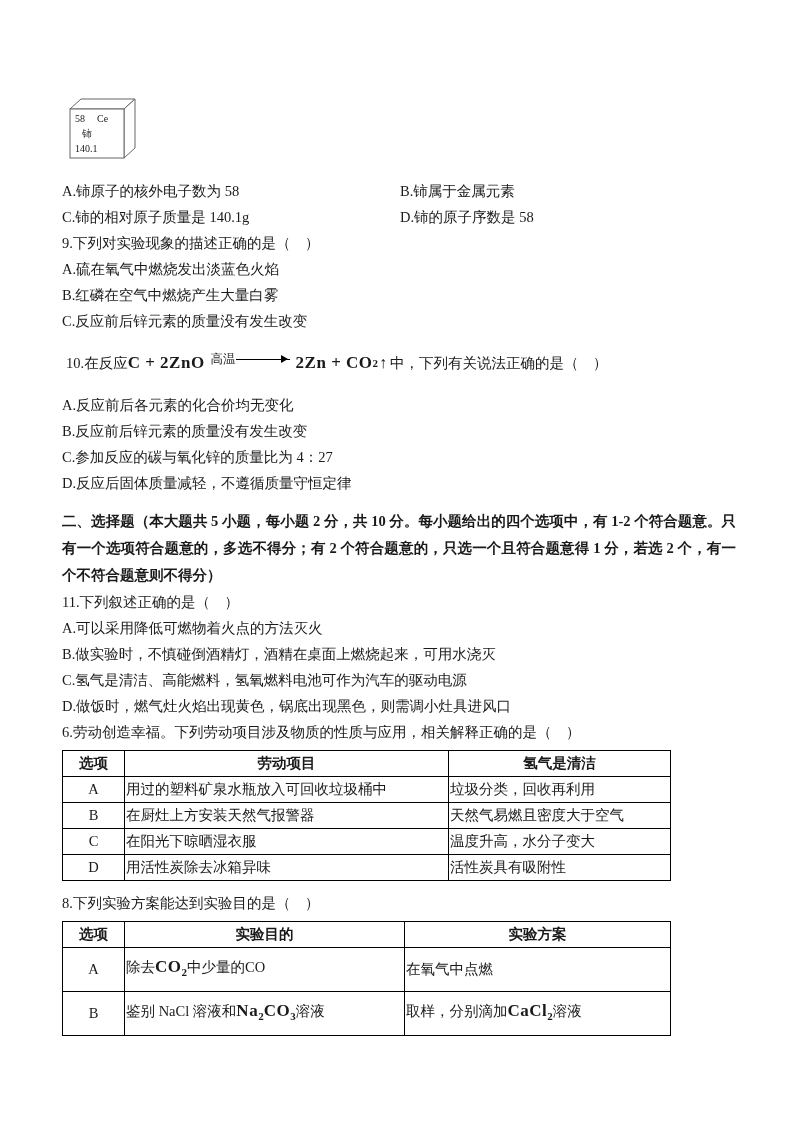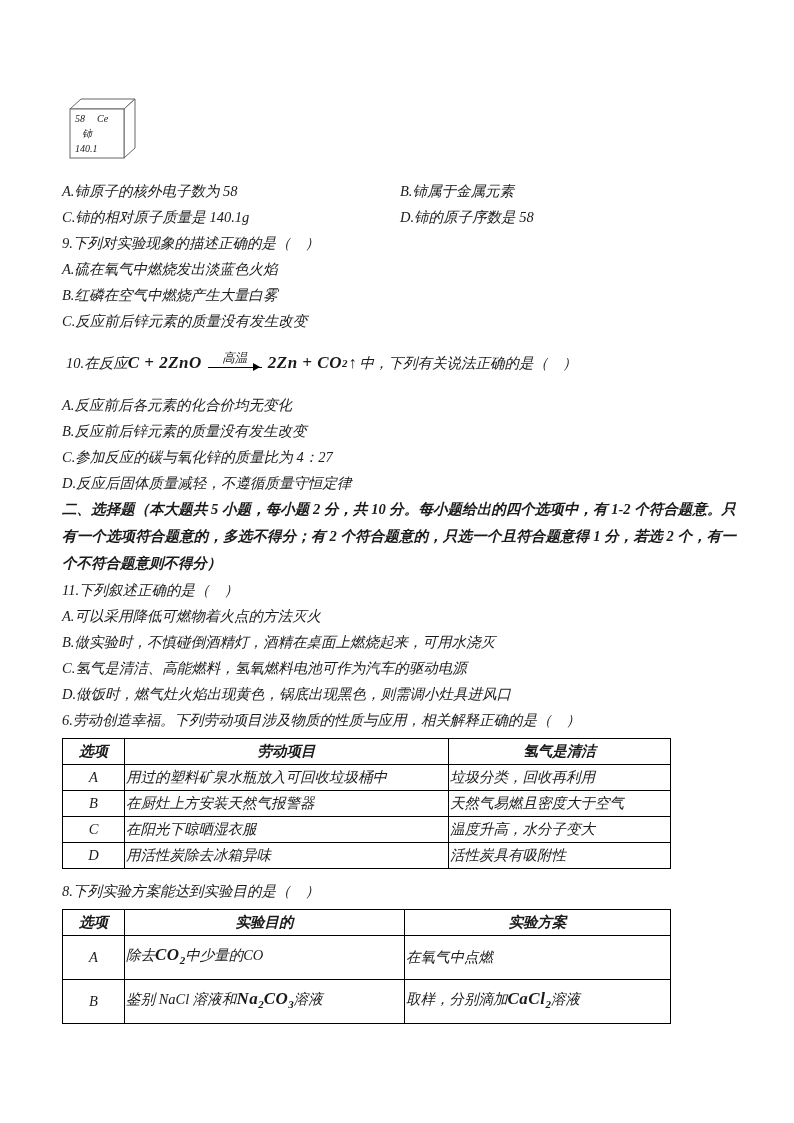--- a/index.html
+++ b/index.html
@@ -4,44 +4,44 @@
 <style>
   * { box-sizing: border-box; }
   html, body { margin: 0; padding: 0; background: #ffffff; }
   body {
     width: 794px;
     min-height: 1123px;
     color: #1a1a1a;
     font-family: "Liberation Serif", "DejaVu Serif", serif;
     font-size: 14.5px;
   }
-  .page { padding: 96px 58px 40px 62px; font-style: italic; }
+  .page { padding: 96px 58px 40px 62px; }
   p { margin: 0; line-height: 26px; }
 
   
   .elbox-wrap { margin: 0 0 12px 2px; }
 
   
   .opt-2col { display: grid; grid-template-columns: 338px 1fr; }
 
   
   .eq-line { display: flex; align-items: center; height: 46px; margin: 5px 4px 6px; flex-wrap: nowrap; }
   .formula { font-family: "Liberation Serif", "DejaVu Serif", serif; font-weight: 700; font-size: 17px; letter-spacing: .5px; }
   sub.fsub { font-family: "Liberation Serif", "DejaVu Serif", serif; font-weight: 700; font-size: 11px; }
-  .cond { display: inline-flex; flex-direction: column; align-items: center; margin: 0 6px; transform: translateY(-4px); }
+  .cond { display: inline-flex; align-items: center; margin: 0 6px; transform: translateY(-4px); }
   .cond-text { font-size: 12.5px; line-height: 15px; }
   .cond-arrow { position: relative; width: 54px; height: 0; border-top: 1.5px solid #000; margin-top: 1px; }
   .cond-arrow::after {
     content: ""; position: absolute; right: -2px; top: -5px;
     width: 0; height: 0; border: 4px solid transparent; border-left: 7px solid #000;
   }
   .up-arrow { font-weight: 700; font-size: 16px; margin: 0 3px 0 1px; }
 
   .sp-before-q10 { margin-top: 6px; }
-  .section-title { font-weight: 700; text-align: justify; line-height: 27px; }
+  .section-title { font-weight: 700; text-align: justify; line-height: 27px; margin-top: 12px; }
 
   
   table { border-collapse: collapse; table-layout: fixed; margin: 5px 0 9px; width: 608px; }
   th, td { border: 1px solid #000; padding: 1px 1px; line-height: 23px; font-size: 14.5px; vertical-align: middle; }
   th { text-align: center; font-weight: 700; }
   td.c { text-align: center; }
   .t12 col.c1, .t13 col.c1 { width: 62px; }
   .t12 col.c2 { width: 324px; }
   .t12 col.c3 { width: 222px; }
   .t13 col.c2 { width: 280px; }

